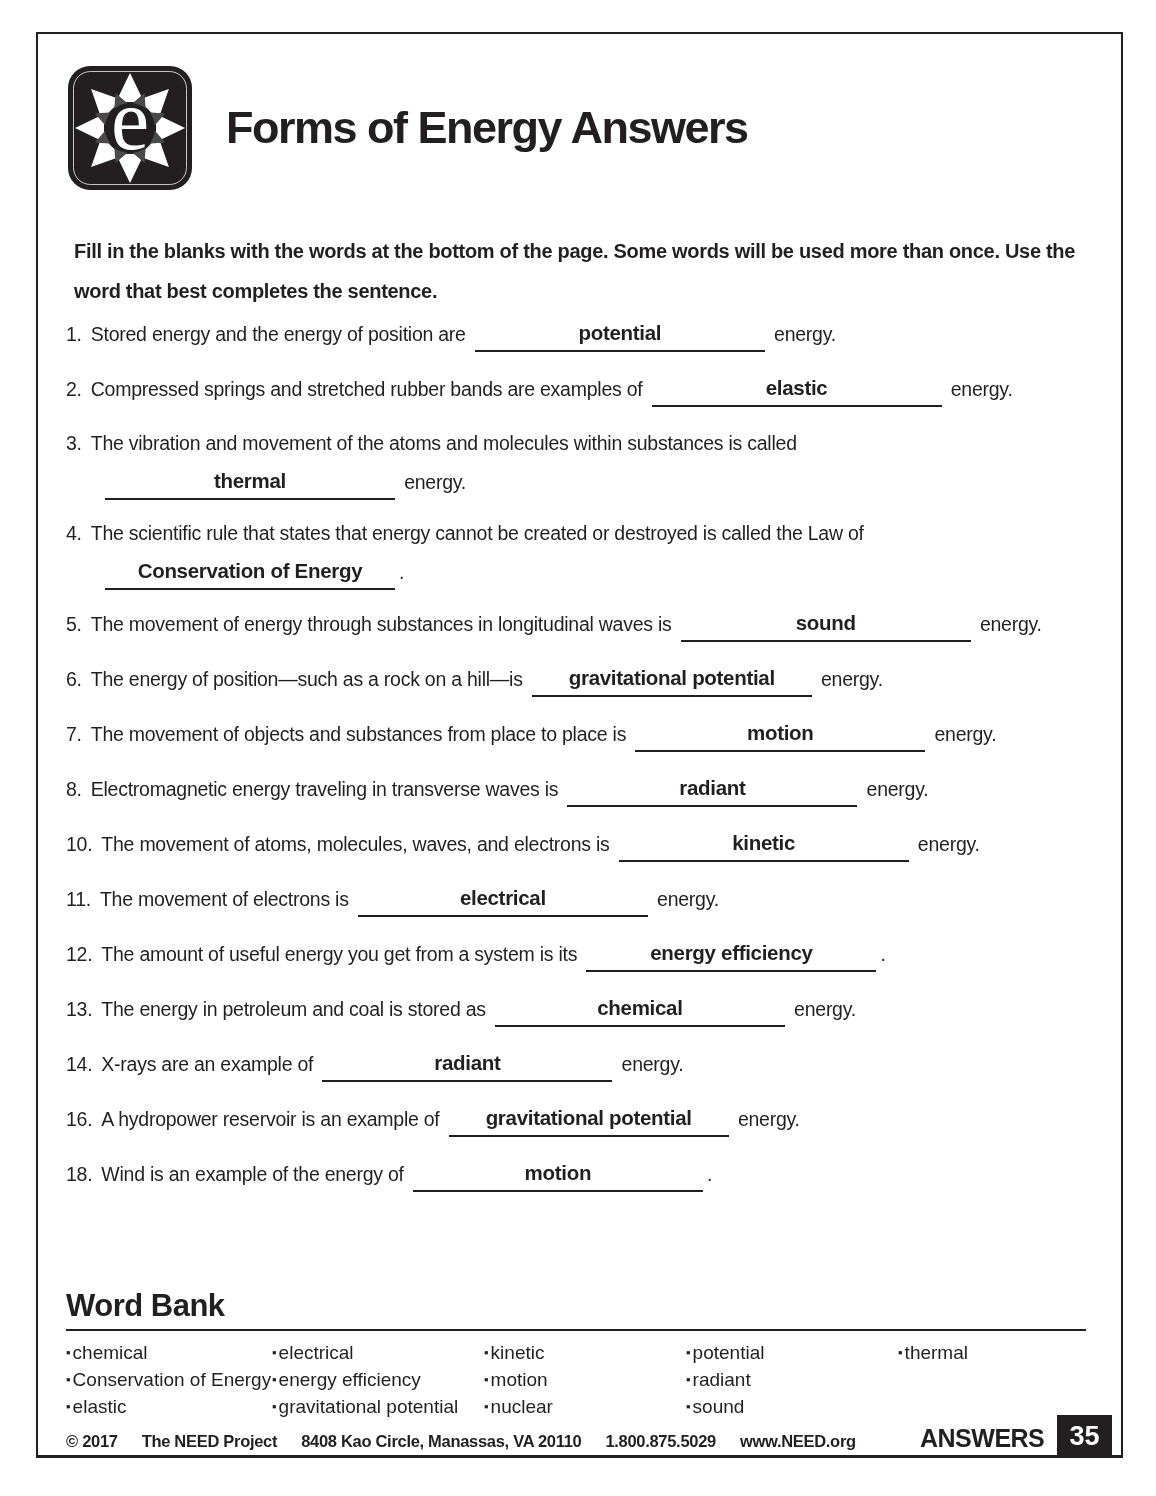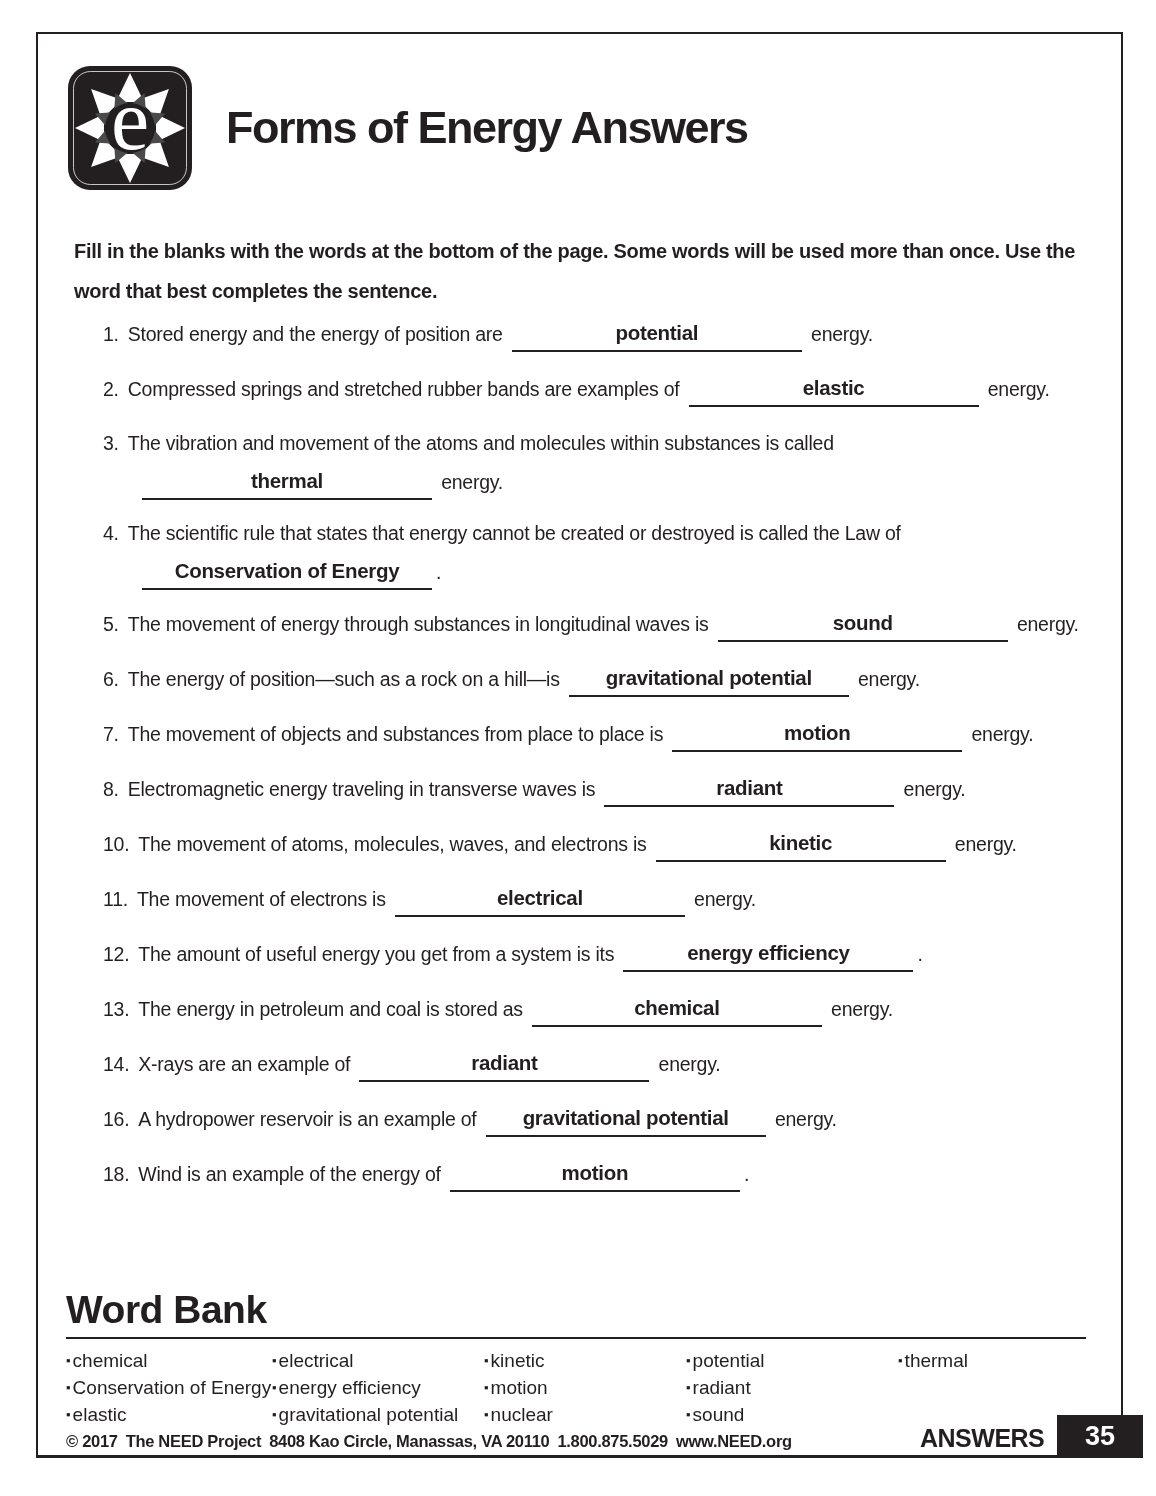--- a/index.html
+++ b/index.html
@@ -39,21 +39,21 @@
     line-height: 40px;
     white-space: nowrap;
     margin-left: 8px;
   }
   .questions {
     position: absolute;
     left: 66px; top: 318px;
     width: 1018px;
     font-size: 19.5px; letter-spacing: -0.25px;
   }
-  .q { margin-bottom: 21px; line-height: 31px; white-space: nowrap; margin-left: 37px; }
+  .q { margin-bottom: 21px; line-height: 31px; white-space: nowrap; }
   .q.two-line { margin-bottom: 18px; }
   .qnum { margin-right: 9px; }
   .blank {
     display: inline-block;
     min-width: 290px;
     border-bottom: 2px solid #231f20;
     text-align: center;
     margin: 0 4px;
   }
   .blank.short { min-width: 280px; }
@@ -62,47 +62,47 @@
     font-size: 20.5px;
     letter-spacing: -0.3px;
     position: relative; top: -1px;
   }
   .q-line2 { padding-left: 35px; margin-top: 7px; line-height: 31px; }
   .wordbank {
     position: absolute;
     left: 66px; top: 1288px;
     width: 1020px;
   }
-  .wb-title { font-size: 39px; font-weight: bold; letter-spacing: -0.5px; }
+  .wb-title { font-size: 31px; font-weight: bold; letter-spacing: -0.5px; }
   .wb-rule { border: none; border-top: 2px solid #231f20; margin: 5px 0 0 0; width: 1020px; }
   .wb-grid {
     display: grid;
     grid-template-columns: 206px 212px 202px 212px 1fr;
     margin-top: 12px;
   }
   .wb-col { display: flex; flex-direction: column; gap: 8px; }
   .wb-item { font-size: 19px; line-height: 19px; white-space: nowrap; }
   .wb-bullet { font-size: 13px; vertical-align: 2px; margin-right: 2px; }
   .footer-text {
     position: absolute;
     left: 66px; top: 1432px;
-    display: flex; gap: 8px;
+    display: flex; gap: 24px;
     font-size: 16.5px; font-weight: bold; letter-spacing: -0.3px;
     white-space: nowrap;
   }
   .answers-label {
     position: absolute;
     left: 920px; top: 1424px;
     width: 122px; text-align: right;
     font-size: 25px; font-weight: bold; letter-spacing: -0.5px;
   }
   .page-num-box {
     position: absolute;
     left: 1057px; top: 1415px;
-    width: 86px; height: 43px;
+    width: 55px; height: 43px;
     background: #231f20;
     color: #ffffff;
     display: flex; align-items: center; justify-content: center;
     font-size: 27px; font-weight: bold;
   }
 </style>
 </head>
 <body>
 
 <div class="page-frame"></div>

